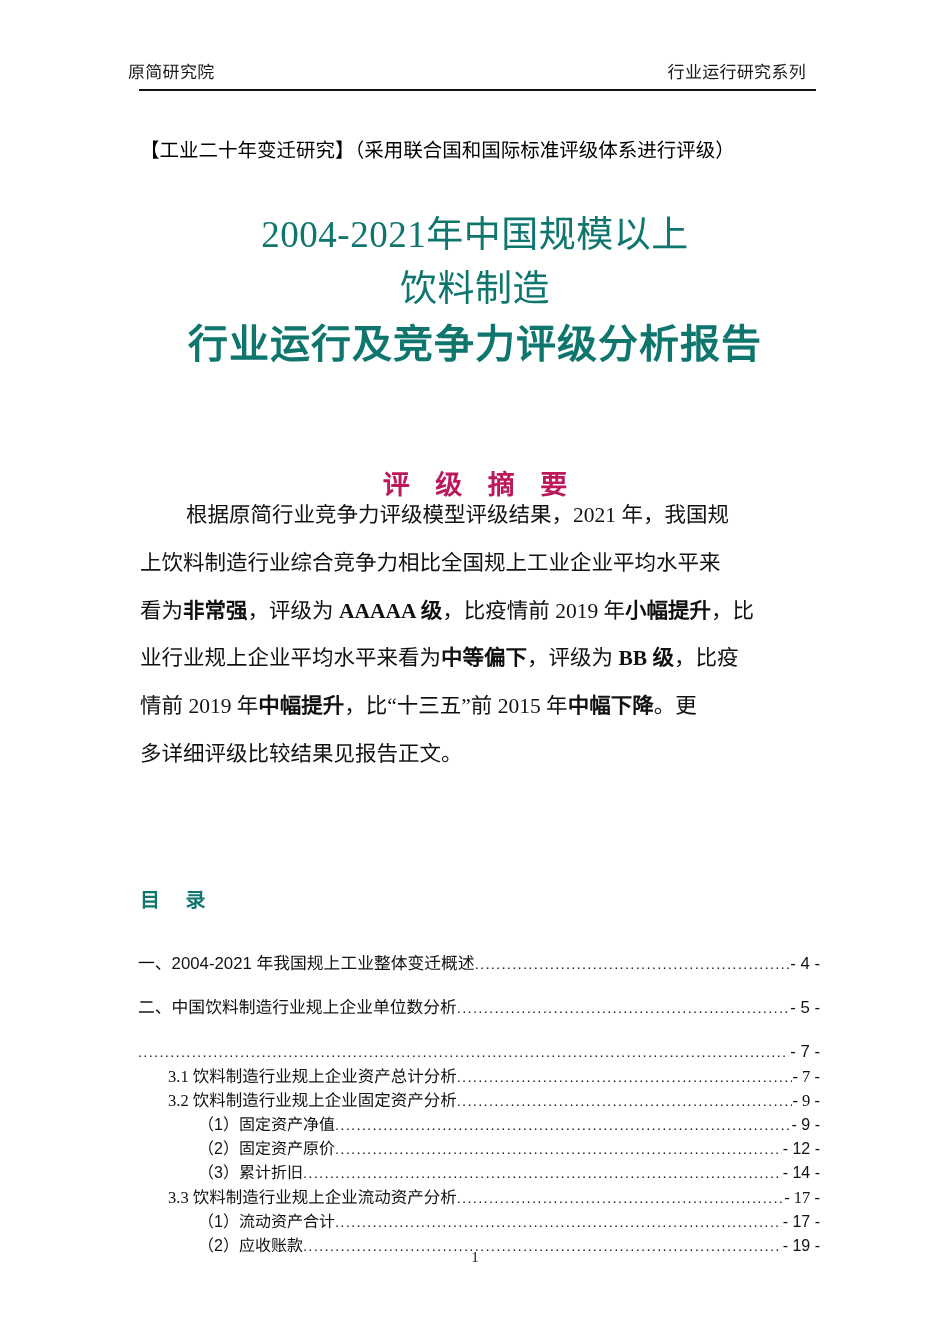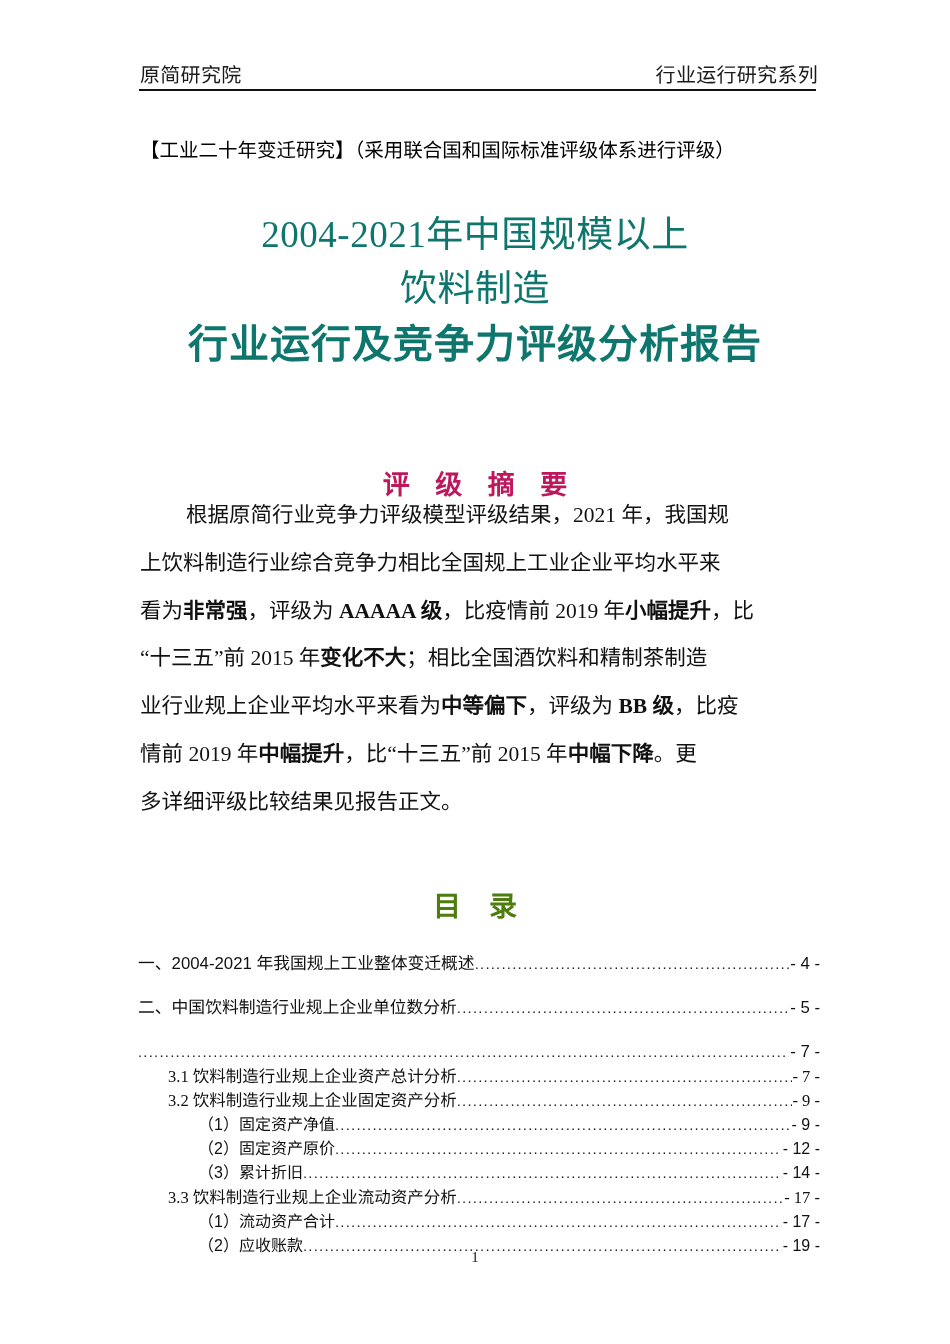--- a/index.html
+++ b/index.html
@@ -21,28 +21,28 @@
     position: absolute;
     left: 0; top: 0;
     width: 950px;
     height: 1344px;
     box-sizing: border-box;
   }
 
   
   .page-header {
     position: absolute;
-    left: 140px;
+    left: 128px;
     top: 63px;
     width: 678px;
     display: flex;
     justify-content: space-between;
     align-items: flex-end;
     font-family: "Liberation Sans", "DejaVu Sans", sans-serif;
-    font-size: 20px;
+    font-size: 17px;
     line-height: 1.2;
     color: #1a1a1a;
     letter-spacing: 0.3px;
   }
   .header-rule {
     position: absolute;
     left: 139px;
     top: 89px;
     width: 677px;
     height: 0;
@@ -132,27 +132,26 @@
   .summary-body b {
     font-weight: bold;
   }
 
   
   .toc-heading {
     position: absolute;
     left: 130px;
     top: 884px;
     width: 690px;
-    text-align: center;
-    font-family: "Liberation Sans", "DejaVu Sans", sans-serif;
-    font-weight: bold;
-    font-size: 28px;
+    font-family: "Liberation Sans", "DejaVu Sans", sans-serif;
+    font-weight: bold;
+    font-size: 20px;
     letter-spacing: 10px;
     text-indent: 10px;
-    color: #4d7c0f;
+    color: #0f766e;
   }
 
   
   .toc {
     position: absolute;
     left: 138px;
     top: 932px;
     width: 682px;
     font-family: "Liberation Sans", "DejaVu Sans", sans-serif;
     color: #111111;
@@ -222,21 +221,20 @@
     <span class="title-line title-line-2">饮料制造</span>
     <span class="title-line title-line-3">行业运行及竞争力评级分析报告</span>
   </div>
 
   <div class="summary-heading">评 级 摘 要</div>
 
   <div class="summary-body" id="summary-body">
       <span class="line indent"><span>根据原简行业竞争力评级模型评级结果，2021 年，我国规</span></span>
       <span class="line"><span>上饮料制造行业综合竞争力相比全国规上工业企业平均水平来</span></span>
       <span class="line"><span>看为</span><b>非常强</b><span>，评级为 </span><b>AAAAA 级</b><span>，比疫情前 2019 年</span><b>小幅提升</b><span>，比</span></span>
-      <span class="line"><span>“十三五”前 2015 年</span><b>变化不大</b><span>；相比全国酒饮料和精制茶制造</span></span>
       <span class="line"><span>业行业规上企业平均水平来看为</span><b>中等偏下</b><span>，评级为 </span><b>BB 级</b><span>，比疫</span></span>
       <span class="line"><span>情前 2019 年</span><b>中幅提升</b><span>，比“十三五”前 2015 年</span><b>中幅下降</b><span>。更</span></span>
       <span class="line"><span>多详细评级比较结果见报告正文。</span></span>
     </div>
 
   <div class="toc-heading">目 录</div>
 
   <div class="toc" id="toc-list">
       <div class="toc-entry level-1">
         <span class="toc-label">一、2004-2021 年我国规上工业整体变迁概述</span>

